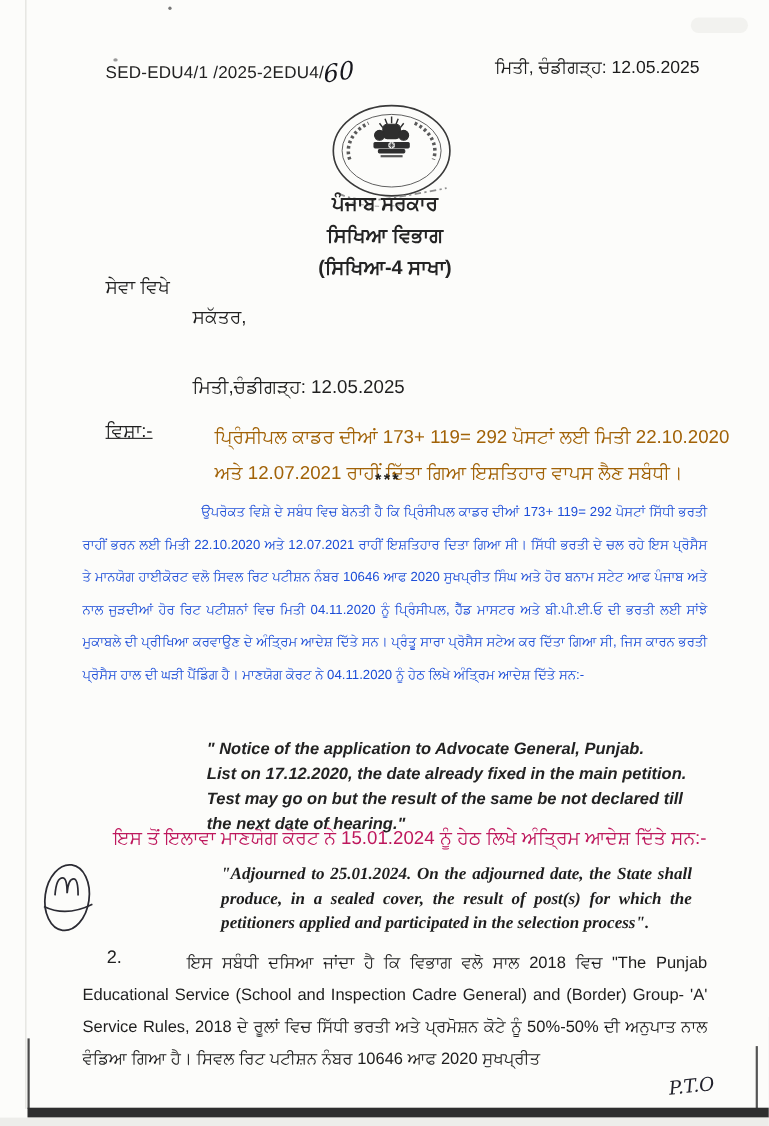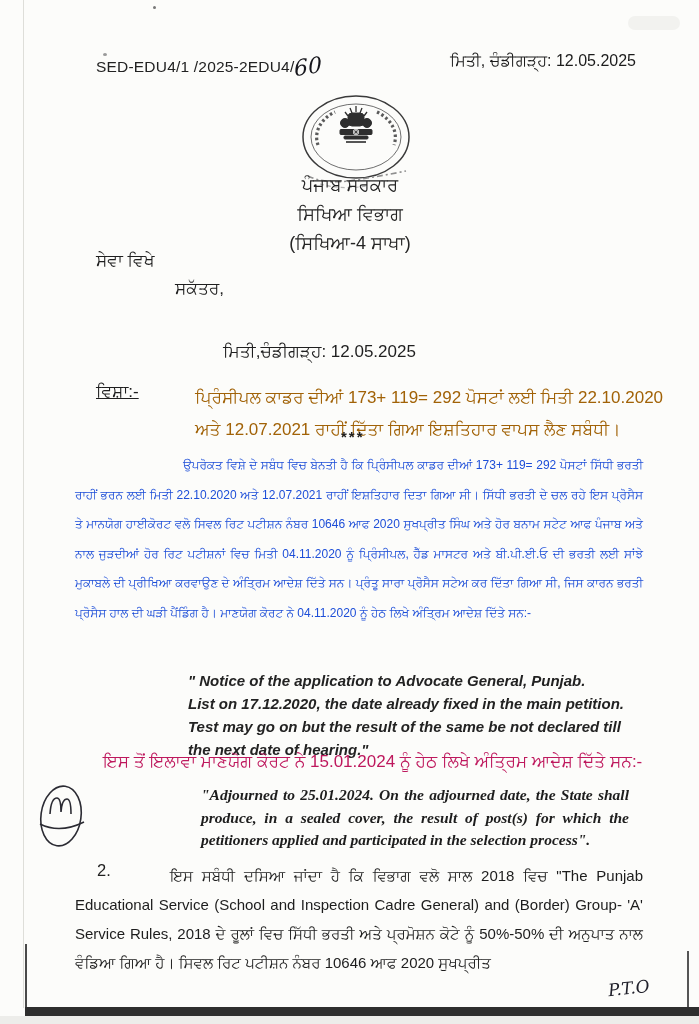--- a/index.html
+++ b/index.html
@@ -5,27 +5,27 @@
   html,body{margin:0;padding:0;background:#e9e9e6;}
   #page{position:relative;width:699px;height:1024px;background:#fcfcfa;overflow:hidden;
         font-family:"Liberation Sans",sans-serif;color:#1f1f1f;}
   .abs{position:absolute;}
   
   .ref{left:96px;top:52px;font-size:15.5px;letter-spacing:.2px;color:#222;}
   .hw-60{display:inline-block;font-family:"DejaVu Serif",serif;font-style:italic;font-size:22px;
          transform:rotate(-9deg) skewX(-6deg);position:relative;top:2px;color:#16161c;}
   .hdate{left:407px;top:52px;font-size:16px;color:#1c1c1c;margin-left:43px;}
   
-  .lh{left:240px;top:171px;width:220px;text-align:center;}
+  .lh{left:240px;top:171px;width:220px;text-align:center;font-weight:bold;}
   .lh div{font-size:18px;line-height:29px;color:#242424;}
   
   .to{left:96px;top:251px;font-size:17px;}
   .rc1{left:175px;top:279px;font-size:17px;}
   .rc2{left:175px;top:306px;font-size:17px;}
-  .rcd{left:175px;top:342px;font-size:17px;margin-left:48px;}
+  .rcd{left:175px;top:342px;font-size:17px;}
   
   .sublab{left:96px;top:382px;font-size:17px;text-decoration:underline;}
   .subtxt{left:165px;top:382px;width:480px;font-size:17px;line-height:32px;color:#a16207;margin-left:30px;}
   .stars{left:341px;top:428px;font-size:15px;font-weight:bold;letter-spacing:2px;}
   
   .p1{left:75px;top:451px;width:568px;font-size:12px;line-height:29.5px;
       text-align:justify;text-indent:108px;color:#1d4ed8;}
   .q1{left:188px;top:669px;width:460px;font-size:15px;line-height:23px;
       font-style:italic;font-weight:600;color:#222;}
   .p2{left:75px;top:752px;width:568px;font-size:17px;text-indent:28px;color:#be185d;}

